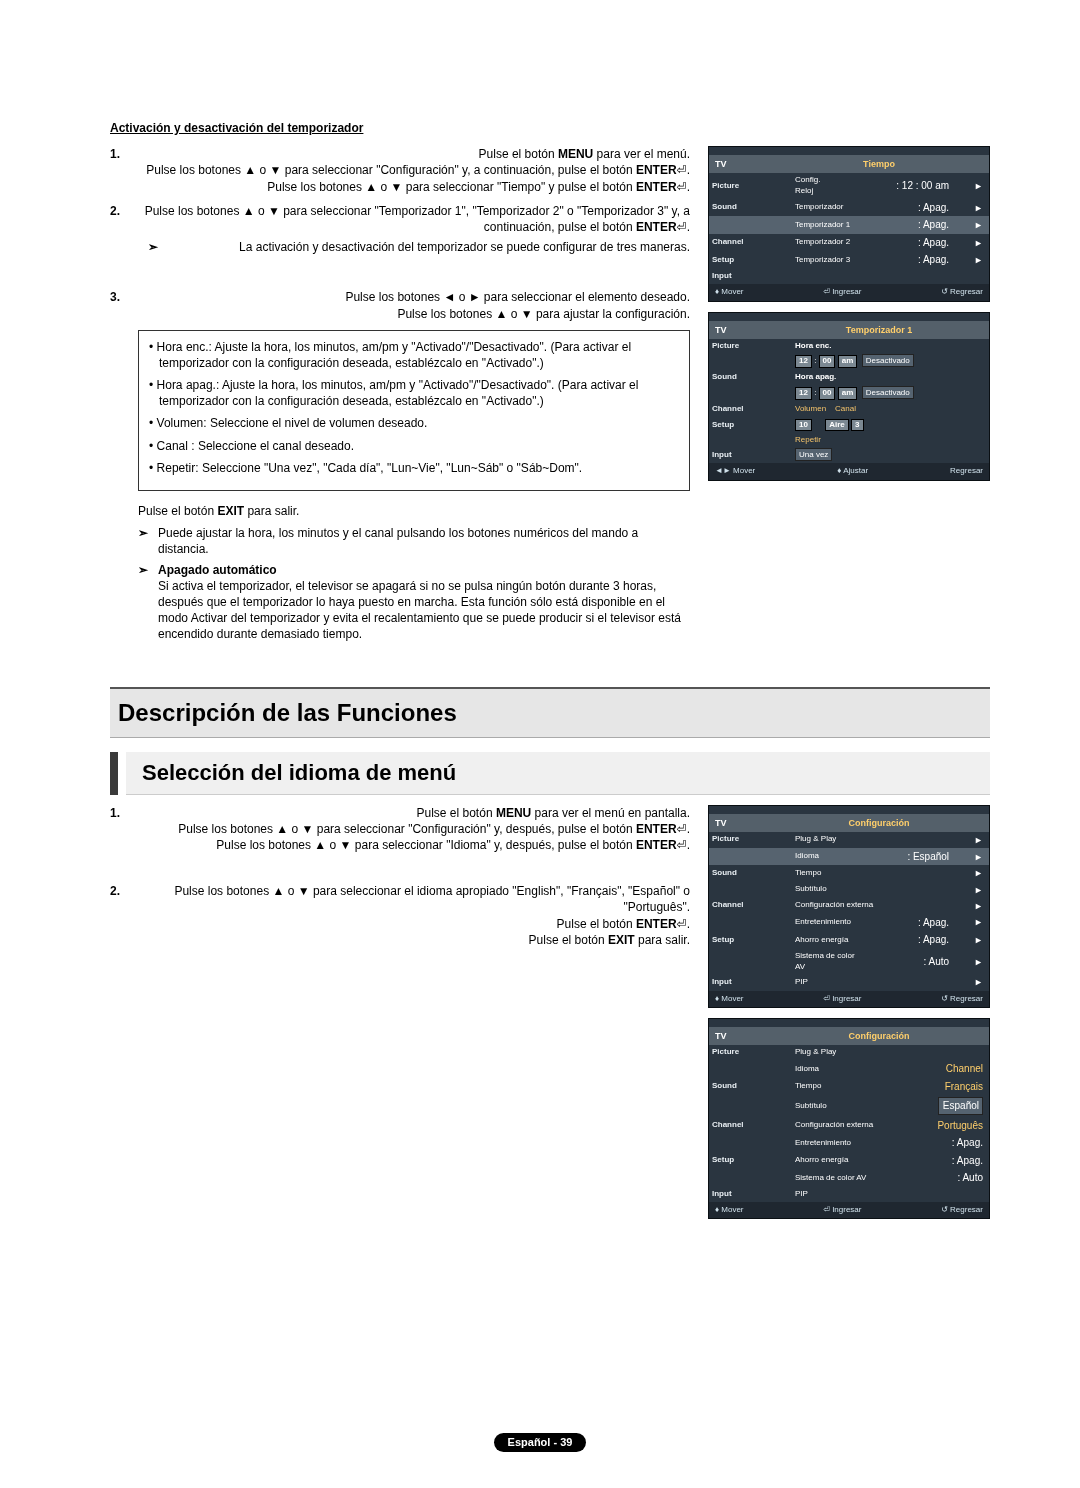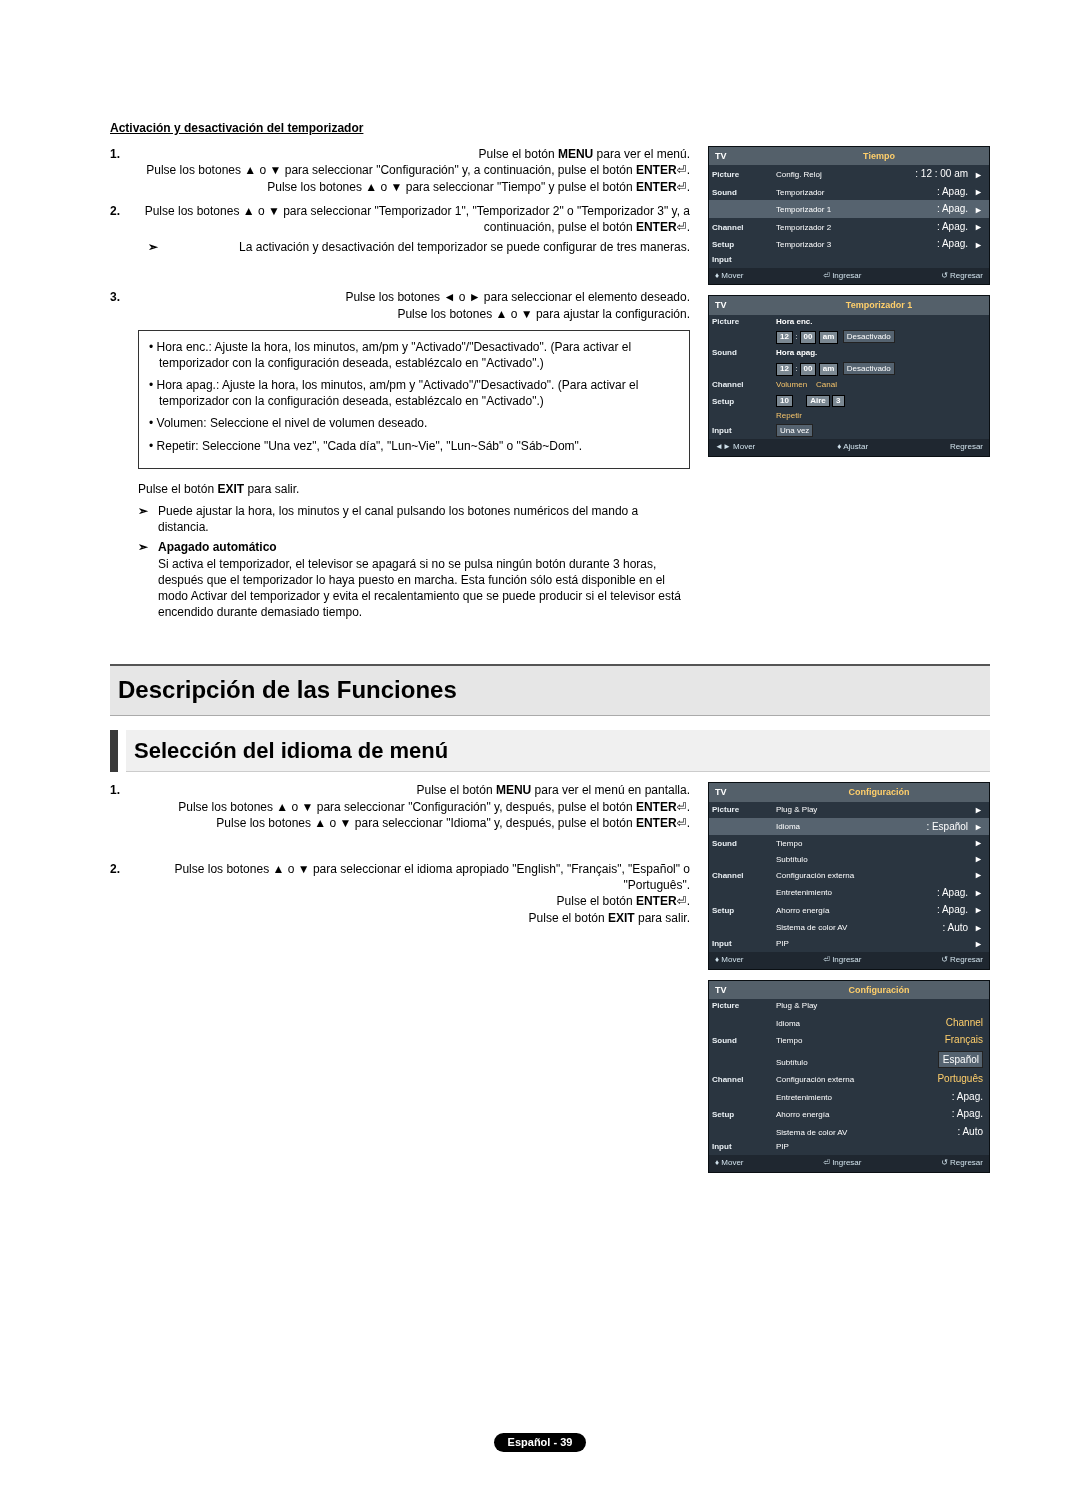--- a/index.html
+++ b/index.html
@@ -67,46 +67,48 @@
   .h2bar .accent {
     width: 8px;
     background: #3a3a3a;
     margin-right: 8px;
   }
   .h2bar .t {
     flex: 1;
     background: #f0f0f0;
     font-size: 22px;
     font-weight: bold;
-    padding: 6px 8px;
+    padding: 6px 16px;
     border-bottom: 1px solid #ccc;
   }
 
   
   .osd {
     background: #2a3540;
     color: #c2d2dc;
     font-size: 9px;
     border: 1px solid #0a0f13;
     margin-bottom: 10px;
   }
   .osd .titlebar {
     display: flex;
     background: #54606a;
     color: #fff;
     font-weight: bold;
     padding: 3px 6px;
     font-size: 9px;
+    margin-top: 8px;
   }
   .osd .titlebar .lft { flex: 0 0 60px; }
   .osd .titlebar .ctr { flex: 1; text-align: center; color: #ffcf6b; }
   .osd .rowi {
     display: flex;
-    align-items: flex-end;
+    align-items: center;
     padding: 2px 6px 2px 3px;
+    gap: 19px;
   }
   .osd .rowi .lab { flex: 0 0 60px; color: #e8eef2; font-weight: bold; font-size: 8px; }
   .osd .rowi .mid { flex: 1; color: #fff; font-size: 8px; padding-left: 4px; }
   .osd .rowi .val { color: #fff; font-size: 10px; padding-left: 4px; margin-left: 40px; }
   .osd .rowi .arr { color: #fff; font-size: 9px; padding-left: 6px; }
   .osd .footer {
     display: flex;
     justify-content: space-between;
     background: #1f2730;
     padding: 3px 6px;
@@ -179,20 +181,21 @@
             <div>Pulse los botones ▲ o ▼ para ajustar la configuración.</div>
           </div>
         </li>
       </ol>
 
       <div class="details-box">
         <ul>
           <li>• Hora enc.: Ajuste la hora, los minutos, am/pm y "Activado"/"Desactivado". (Para activar el temporizador con la configuración deseada, establézcalo en "Activado".)</li>
           <li>• Hora apag.: Ajuste la hora, los minutos, am/pm y "Activado"/"Desactivado". (Para activar el temporizador con la configuración deseada, establézcalo en "Activado".)</li>
           <li>• Volumen: Seleccione el nivel de volumen deseado.</li>
+          <li>• Canal : Seleccione el canal deseado.</li>
           <li>• Repetir: Seleccione "Una vez", "Cada día", "Lun~Vie", "Lun~Sáb" o "Sáb~Dom".</li>
         </ul>
       </div>
 
       <div class="plain">Pulse el botón <b>EXIT</b> para salir.</div>
 
       <div class="note">
         <span class="sym">➣</span>
         <span class="nb">Puede ajustar la hora, los minutos y el canal pulsando los botones numéricos del mando a distancia.</span>
       </div>

